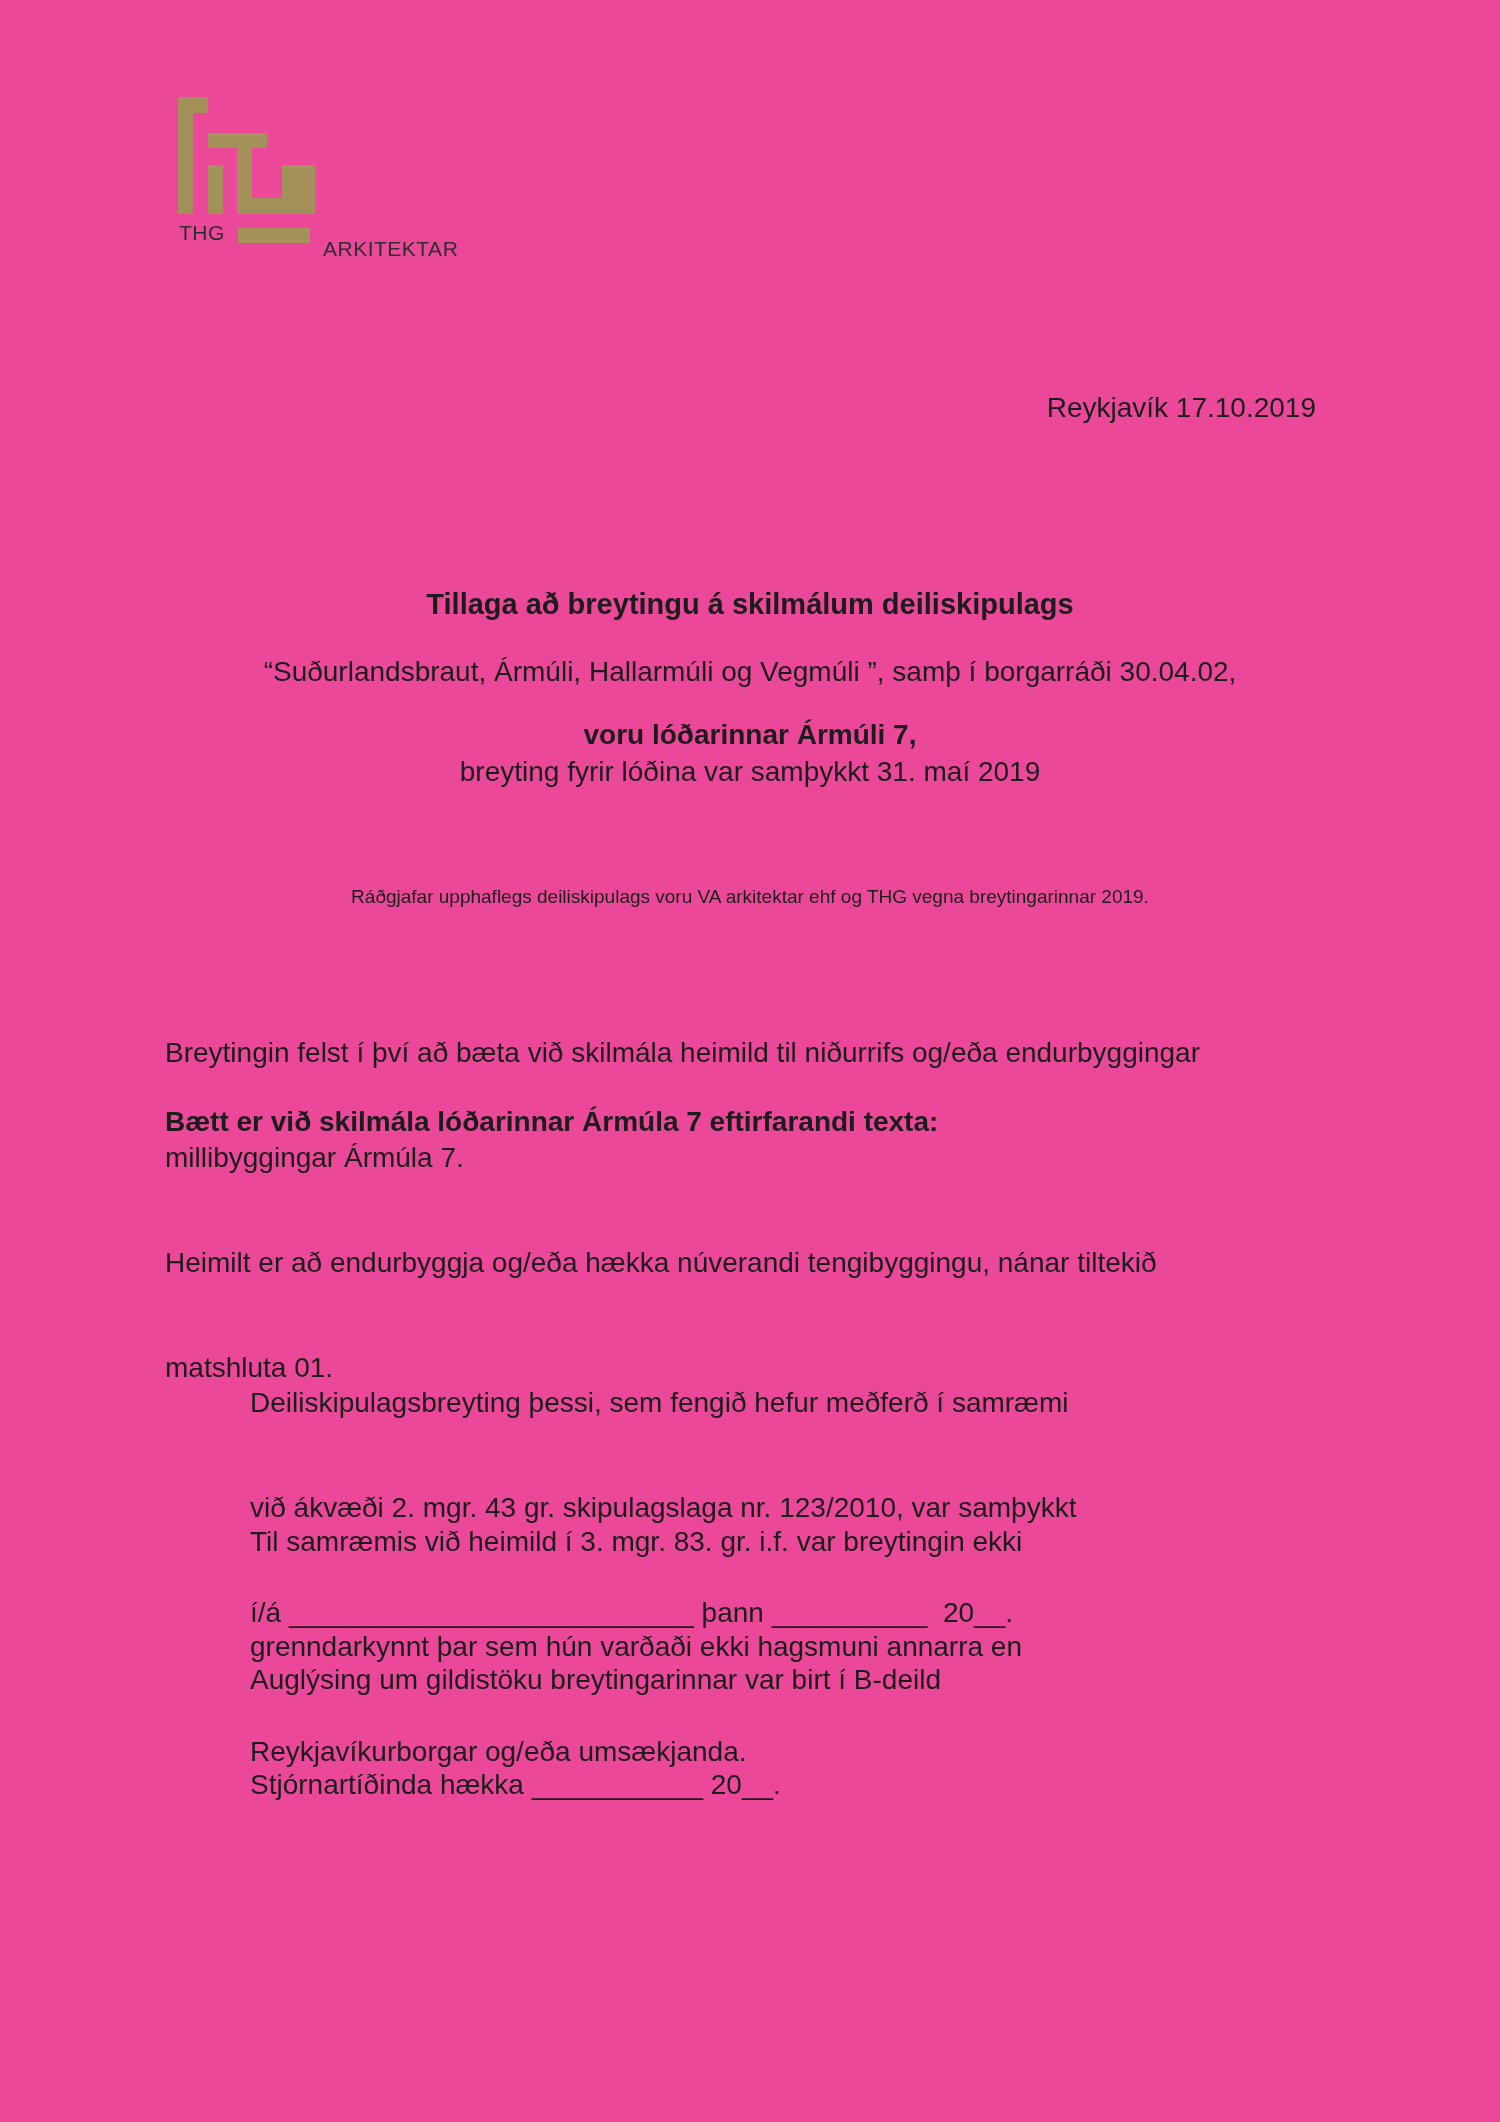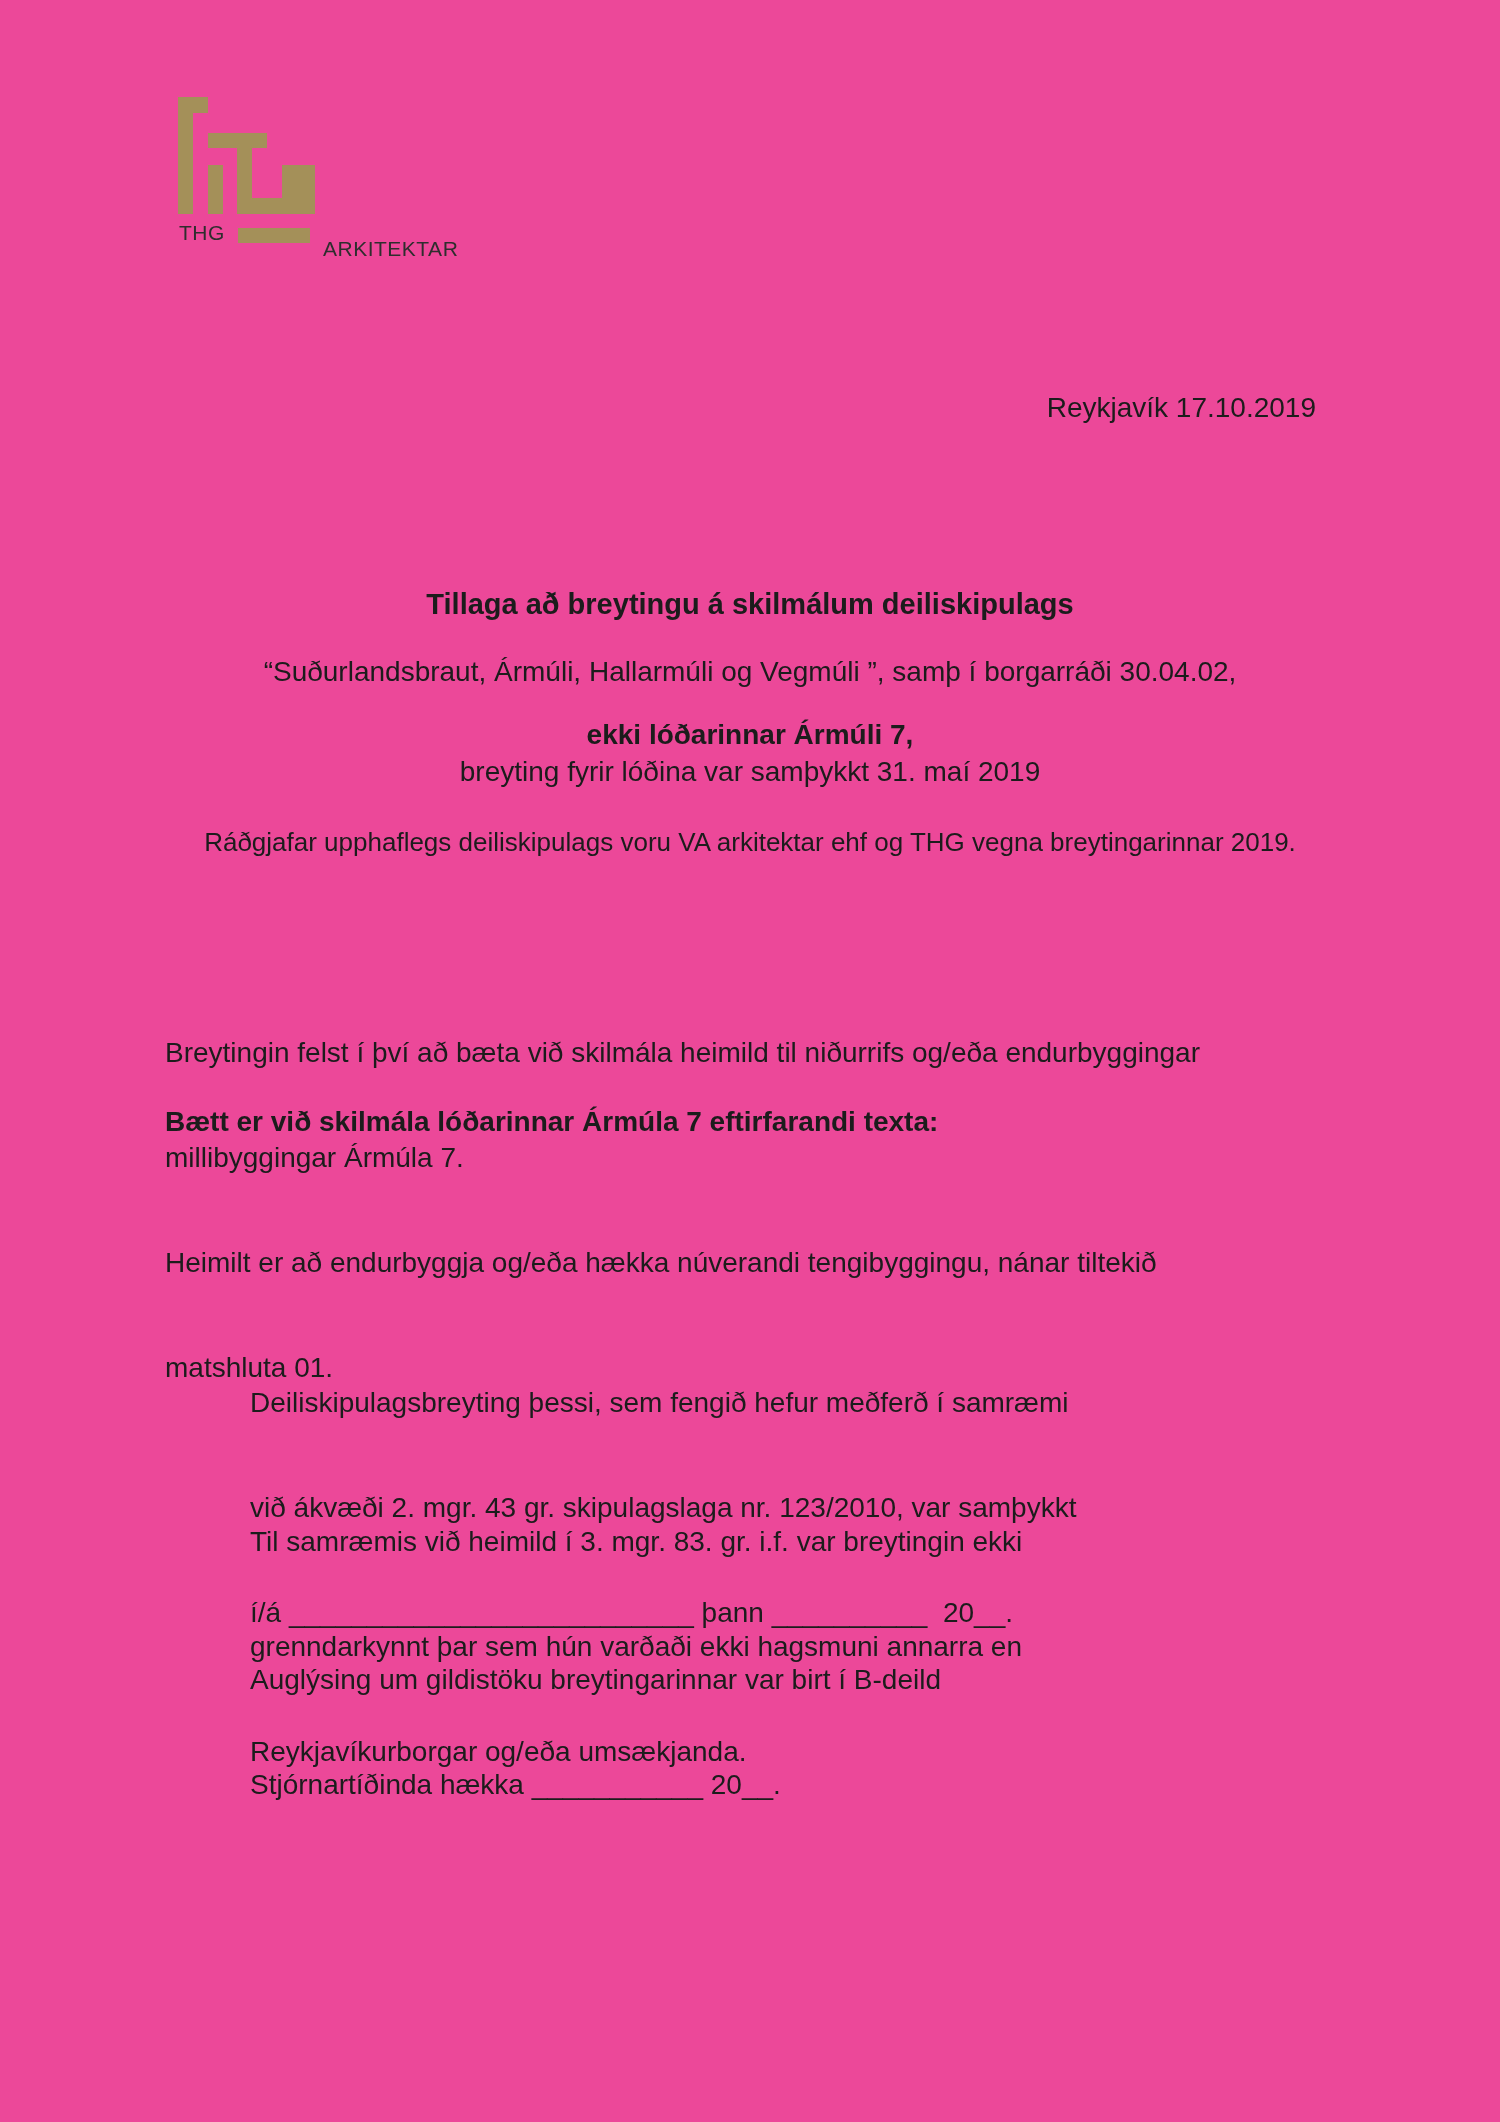--- a/index.html
+++ b/index.html
@@ -27,21 +27,21 @@
   .logo-ark { left: 323px; }
 
   
   .date-line { top: 390px; left: 0; width: 1316px; text-align: right; }
 
   
   .doc-title { top: 587px; font-size: 29px; }
   .doc-subtitle { top: 654px; }
   .doc-subject-bold { top: 717px; }
   .doc-subject-detail { top: 754px; }
-  .doc-consultants { top: 826px; font-size: 26px; line-height: 33px; }
+  .doc-consultants { top: 880px; font-size: 19px; line-height: 33px; }
 
   
   .para-intro { left: 165px; top: 965px; }
   .body-heading { left: 165px; top: 1104px; }
   .para-provision { left: 165px; top: 1175px; }
   .para-indent-1 { left: 250px; top: 1315px; }
   .para-indent-2 { left: 250px; top: 1454px; }
   .para-indent-3 { left: 250px; top: 1592px; }
   .signature-line { left: 355px; top: 1732px; letter-spacing: 0; }
 </style>
@@ -62,21 +62,21 @@
     </svg>
     <span class="abs logo-text logo-thg" style="color: rgb(46, 46, 46);">THG</span>
     <div class="abs logo-bar"></div>
     <span class="abs logo-text logo-ark" style="color: rgb(46, 46, 46); margin-top: 16px;">ARKITEKTAR</span>
   </div>
 
   <div class="abs doc-text date-line">Reykjavík 17.10.2019</div>
 
   <div class="abs doc-text centered bold doc-title">Tillaga að breytingu á skilmálum deiliskipulags</div>
   <div class="abs doc-text centered doc-subtitle">“Suðurlandsbraut, Ármúli, Hallarmúli og Vegmúli ”, samþ í borgarráði 30.04.02,</div>
-  <div class="abs doc-text centered bold doc-subject-bold">ekki lóðarinnar Ármúli 7,</div>
+  <div class="abs doc-text centered bold doc-subject-bold">voru lóðarinnar Ármúli 7,</div>
   <div class="abs doc-text centered doc-subject-detail">breyting fyrir lóðina var samþykkt 31. maí 2019</div>
   <div class="abs doc-text centered doc-consultants">Ráðgjafar upphaflegs deiliskipulags voru VA arkitektar ehf og THG vegna breytingarinnar 2019.</div>
 
   <div class="abs doc-text para-intro">
     <div>Breytingin felst í því að bæta við skilmála heimild til niðurrifs og/eða endurbyggingar</div>
     <div>millibyggingar Ármúla 7.</div>
   </div>
 
   <div class="abs doc-text bold body-heading">Bætt er við skilmála lóðarinnar Ármúla 7 eftirfarandi texta:</div>
 

